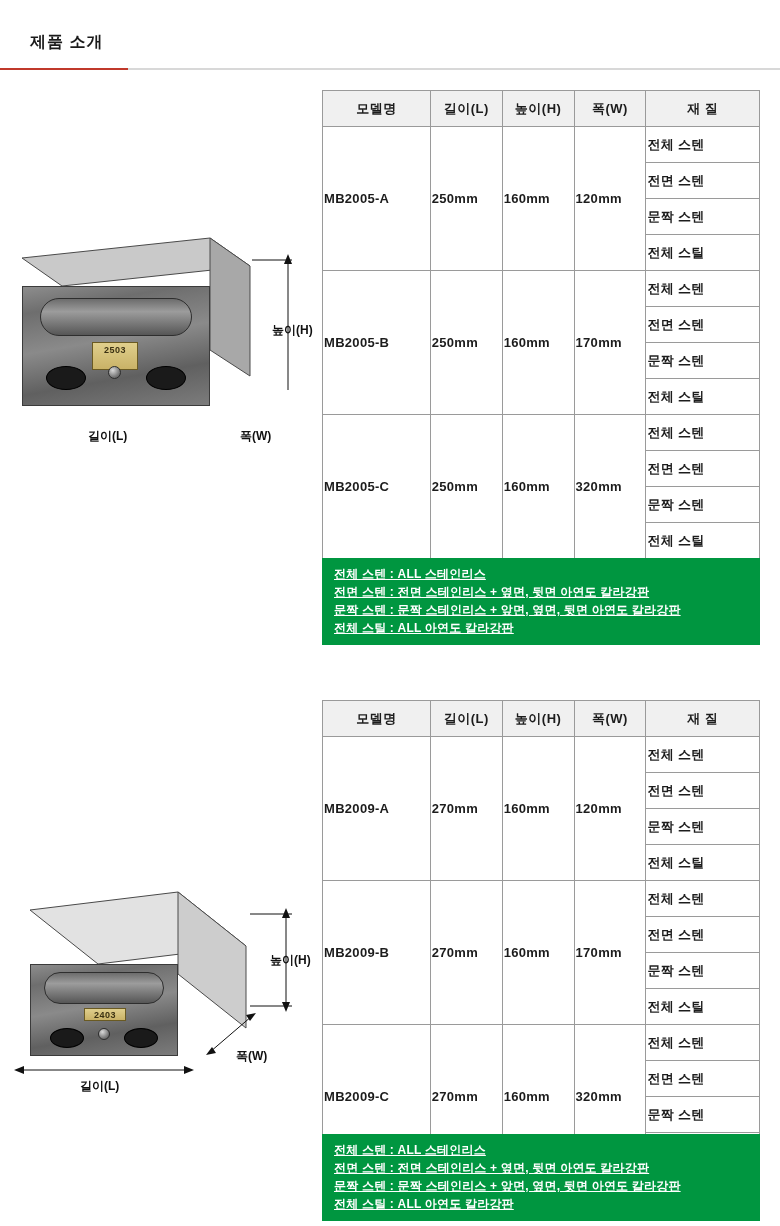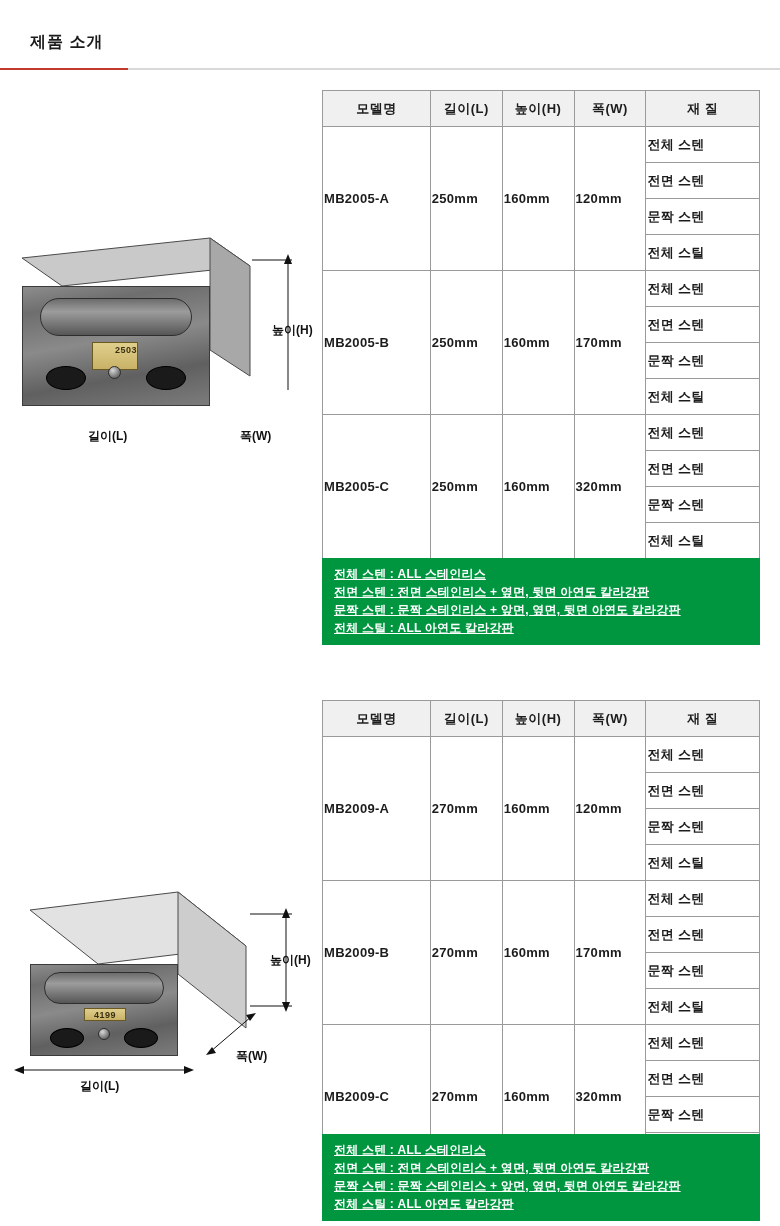--- a/index.html
+++ b/index.html
@@ -187,21 +187,21 @@
       <polygon points="12,330 22,326 22,334" fill="#111"></polygon>
       <polygon points="226,330 216,326 216,334" fill="#111"></polygon>
 
       <line x1="228" y1="334" x2="258" y2="312" stroke="#111" stroke-width="1"></line>
       <polygon points="224,337 234,335 230,329" fill="#111"></polygon>
       <polygon points="262,309 252,311 256,317" fill="#111"></polygon>
     </svg>
 
     <div class="mb-front" style="left:22px; top:196px; width:188px; height:120px;"></div>
     <div class="mb-slot" style="left:40px; top:208px; width:152px; height:38px;"></div>
-    <div class="mb-plate" style="left:92px; top:252px; width:46px; height:28px; line-height:14px;text-align:right;">2503</div>
+    <div class="mb-plate" style="left:92px; top:252px; width:46px; height:28px; line-height:14px;">2503</div>
     <div class="mb-hole" style="left:46px; top:276px; width:40px; height:24px; border-radius:50%;"></div>
     <div class="mb-hole" style="left:146px; top:276px; width:40px; height:24px; border-radius:50%;"></div>
     <div class="mb-lock" style="left:108px; top:276px;"></div>
 
     <div class="fig-label" style="left:272px; top:232px;">높이(H)</div>
     <div class="fig-label" style="left:88px; top:338px;">길이(L)</div>
     <div class="fig-label" style="left:240px; top:338px;">폭(W)</div>
   </div>
 
   <table class="spec-table">
@@ -303,21 +303,21 @@
       <polygon points="206,295 216,293 212,287" fill="#111"></polygon>
       <polygon points="256,253 246,255 250,261" fill="#111"></polygon>
 
       <line x1="18" y1="310" x2="190" y2="310" stroke="#111" stroke-width="1"></line>
       <polygon points="14,310 24,306 24,314" fill="#111"></polygon>
       <polygon points="194,310 184,306 184,314" fill="#111"></polygon>
     </svg>
 
     <div class="mb-front" style="left:30px; top:204px; width:148px; height:92px;"></div>
     <div class="mb-slot" style="left:44px; top:212px; width:120px; height:32px;"></div>
-    <div class="mb-plate" style="left:84px; top:248px; width:42px; height:13px; line-height:13px;">4199</div>
+    <div class="mb-plate" style="left:84px; top:248px; width:42px; height:13px; line-height:13px;">2403</div>
     <div class="mb-hole" style="left:50px; top:268px; width:34px; height:20px;"></div>
     <div class="mb-hole" style="left:124px; top:268px; width:34px; height:20px;"></div>
     <div class="mb-lock" style="left:98px; top:268px; width:12px; height:12px;"></div>
 
     <div class="fig-label" style="left:270px; top:192px;">높이(H)</div>
     <div class="fig-label" style="left:236px; top:288px;">폭(W)</div>
     <div class="fig-label" style="left:80px; top:318px;">길이(L)</div>
   </div>
 
   <table class="spec-table">

